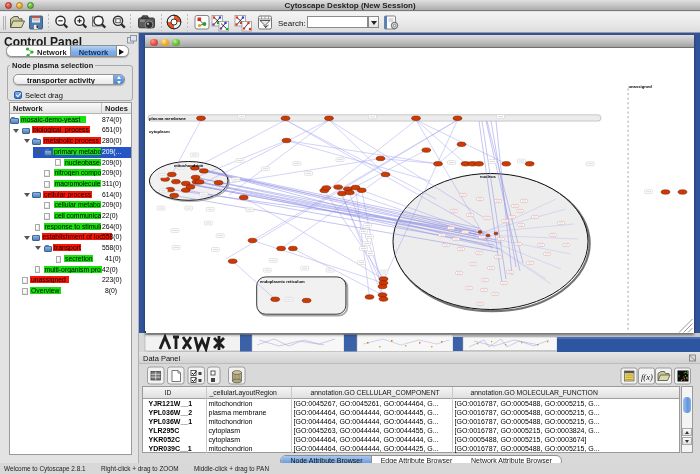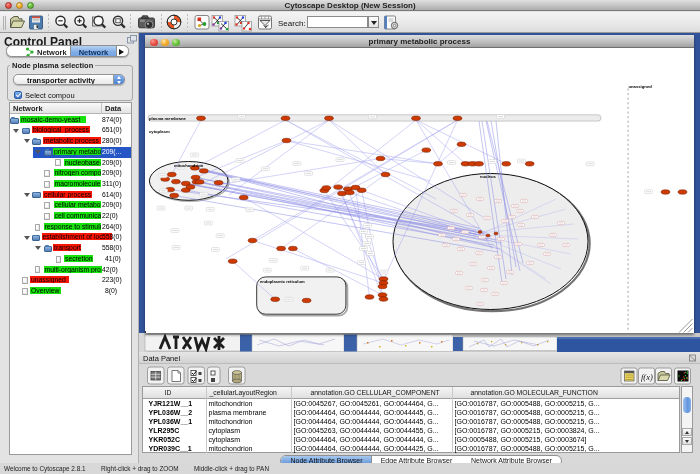--- a/index.html
+++ b/index.html
@@ -251,21 +251,20 @@
 <rect x="352" y="8" width="1.3" height="1.3" fill="#c8a020"></rect>
 <rect x="366" y="11" width="1.3" height="1.3" fill="#c8a020"></rect>
 <rect x="382" y="9" width="1.3" height="1.3" fill="#c8a020"></rect>
 <rect x="398" y="11" width="1.3" height="1.3" fill="#c8a020"></rect>
 <rect x="408" y="8" width="1.3" height="1.3" fill="#c8a020"></rect>
 <rect x="418" y="4" width="143" height="15.5" fill="#2e55a0"></rect>
 <rect x="418" y="4" width="143" height="2" fill="#4a6fb5"></rect>
 </svg></div>
     <div id="innerwin">
       <div id="innertitle">
-        <div class="title">primary metabolic process</div>
         <div class="tli" id="tli-r"></div>
           <div class="tli" id="tli-y"></div>
           <div class="tli" id="tli-g"></div>
       </div>
       <div id="canvas">
         <svg id="net" width="548" height="284" viewBox="0 0 548 284">
 <g>
 <ellipse cx="346.2" cy="194.2" rx="97.5" ry="68" fill="none" stroke="#000" stroke-opacity="0.55" stroke-width="2.2"></ellipse>
 <ellipse cx="344.5" cy="192.5" rx="97.5" ry="68" fill="#ededed" stroke="#111" stroke-width="1"></ellipse>
 <ellipse cx="43.7" cy="132.9" rx="39.3" ry="19.4" fill="none" stroke="#000" stroke-opacity="0.3" stroke-width="1.6"></ellipse>
@@ -614,26 +613,26 @@
     <div id="groupbox"></div>
     <div id="grouplbl">Node plasma selection</div>
     <div id="dropdown">
         <span class="txt">transporter activity</span>
         <div id="ddstep">
           <div class="up"></div>
           <div class="dn"></div>
         </div>
       </div>
     <div id="checkbox"></div>
-    <div id="cblabel">Select compou</div>
+    <div id="cblabel">Select drag</div>
     <div id="treebox">
       <div id="treehdr">
           <span class="h1">Network</span>
           <div class="vs"></div>
-          <span class="h2">Data</span>
+          <span class="h2">Nodes</span>
         </div>
       <div id="treerows">
         <div class="trow" style="top:12px">
             <div class="fold" style="left:0px"></div>
             <span class="lbl g" style="left:10px;width:66px;overflow:hidden">mosaic-demo-yeast</span>
             <span class="cnt">874(0)</span>
           </div>
         <div class="trow" style="top:22.7px">
             <div class="arr" style="left:2.6px"></div>
             <div class="fold" style="left:11.5px"></div>

